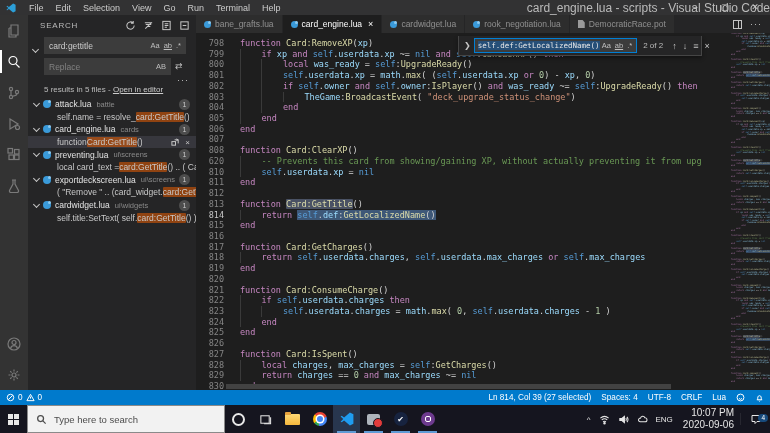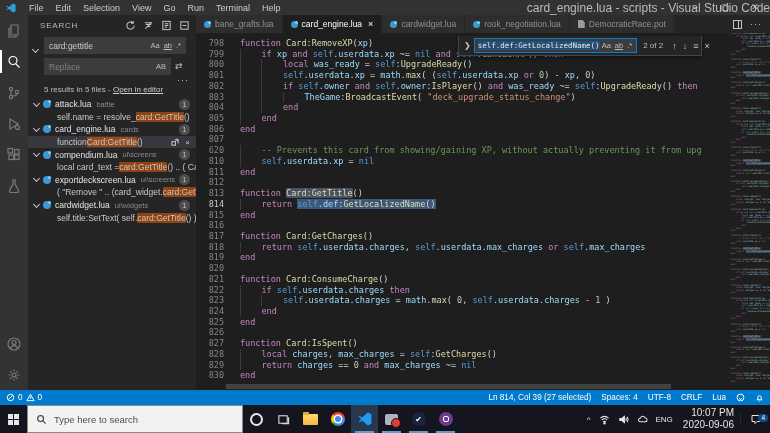--- a/index.html
+++ b/index.html
@@ -115,21 +115,21 @@
   .sb-right { margin-left:auto; display:flex; align-items:center; gap:10px; }
   .statusbar svg { width:9px; height:9px; stroke:#ffffff; fill:none; stroke-width:1.1; }
 
   
   .taskbar { height:28px; background:#15151f; display:flex; align-items:stretch; flex:0 0 auto; }
   .tb-cell { width:27px; display:flex; align-items:center; justify-content:center; position:relative; }
   .tb-cell.running::after { content:""; position:absolute; left:4px; right:4px; bottom:0; height:2px; background:#5f9bd5; }
   .tb-cell.active-app { background:rgba(90,140,200,.28); }
   .start-grid { display:grid; grid-template-columns:5px 5px; grid-template-rows:5px 5px; gap:1px; }
   .start-grid div { background:#e8e8e8; }
-  .tb-search { width:216px; background:#f2f2f2; border:1px solid #8a8a8a; display:flex; align-items:center;
+  .tb-search { width:198px; background:#f2f2f2; border:1px solid #8a8a8a; display:flex; align-items:center;
     padding:0 8px; gap:7px; color:#4d4d4d; font-size:9.5px; }
   .tb-search svg { width:11px; height:11px; stroke:#4d4d4d; fill:none; stroke-width:1.4; }
   .cortana-ring { width:13px; height:13px; border:2px solid #e8e8e8; border-radius:50%; }
   .folder-ico { width:15px; height:11px; background:linear-gradient(#ffd976,#f5b73c); border-radius:1px; position:relative; }
   .folder-ico::before { content:""; position:absolute; top:-2px; left:0; width:6px; height:3px; background:#e8a33d; border-radius:1px 1px 0 0; }
   .chrome-ico { width:14px; height:14px; border-radius:50%;
     background:conic-gradient(from -45deg,#ea4335 0 33%,#4285f4 0 66%,#34a853 0 78%,#fbbc05 0 100%); position:relative; }
   .chrome-ico::after { content:""; position:absolute; left:4px; top:4px; width:6px; height:6px; border-radius:50%;
     background:#4285f4; box-shadow:0 0 0 1.5px #ffffff; }
   .rec-ico { width:13px; height:11px; background:#aeb4bc; border-radius:2px; position:relative; }
@@ -295,21 +295,21 @@
               <svg viewBox="0 0 10 10">
                 <rect x="1" y="4" width="4" height="4"></rect>
                 <path d="M4 2h4v4 M6 1l2 1-2 1"></path>
               </svg>
               <span>×</span>
             </span>
           </div>
           <div class="trow">
             <span class="chev"></span>
             <span class="lua-ico"></span>
-            <span class="fname">compendium.lua</span>
+            <span class="fname">preventing.lua</span>
             <span class="fdir">ui\screens</span>
             <span class="badge">1</span>
           </div>
           <div class="trow mrow">
             <span>local card_text = </span>
             <span class="hl-orange">card:GetTitle</span>
             <span>() .. ( CardEngine.G...</span>
           </div>
           <div class="trow">
             <span class="chev"></span>
@@ -403,20 +403,24 @@
                 <span class="ln">805</span>
                 <span class="lc"><span class="guide">    </span><span class="tok-k">end</span></span>
               </div>
               <div class="cl">
                 <span class="ln">806</span>
                 <span class="lc"><span class="tok-k">end</span></span>
               </div>
               <div class="cl">
                 <span class="ln">807</span>
                 <span class="lc"></span>
+              </div>
+              <div class="cl">
+                <span class="ln">808</span>
+                <span class="lc"><span class="tok-k">function </span><span class="tok-f">Card:ClearXP</span><span class="tok-d">()</span></span>
               </div>
               <div class="cl">
                 <span class="ln">620</span>
                 <span class="lc"><span class="guide">    </span><span class="tok-c">-- Prevents this card from showing/gaining XP, without actually preventing it from upgrading if it</span></span>
               </div>
               <div class="cl">
                 <span class="ln">810</span>
                 <span class="lc"><span class="guide">    </span><span class="tok-s">self</span><span class="tok-d">.</span><span class="tok-v">userdata</span><span class="tok-d">.</span><span class="tok-v">xp</span><span class="tok-d"> = </span><span class="tok-s">nil</span></span>
               </div>
               <div class="cl">

